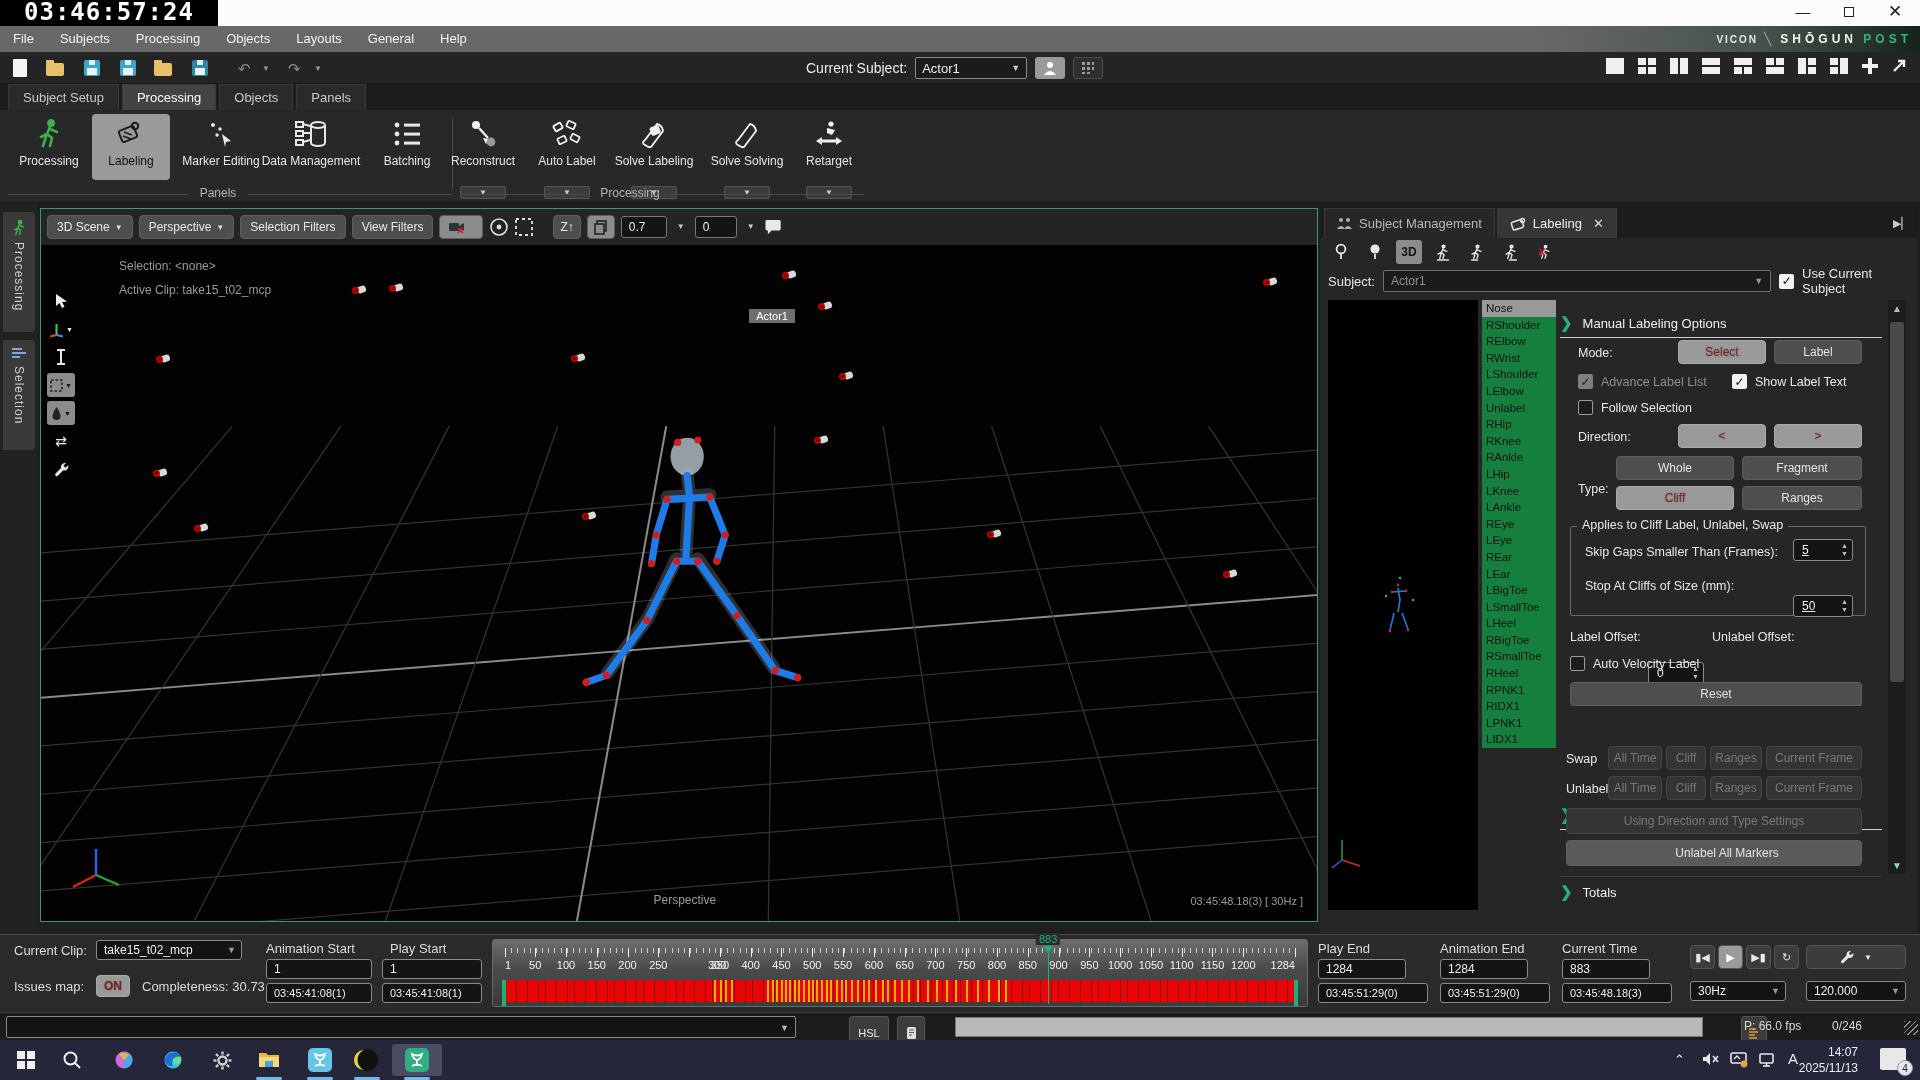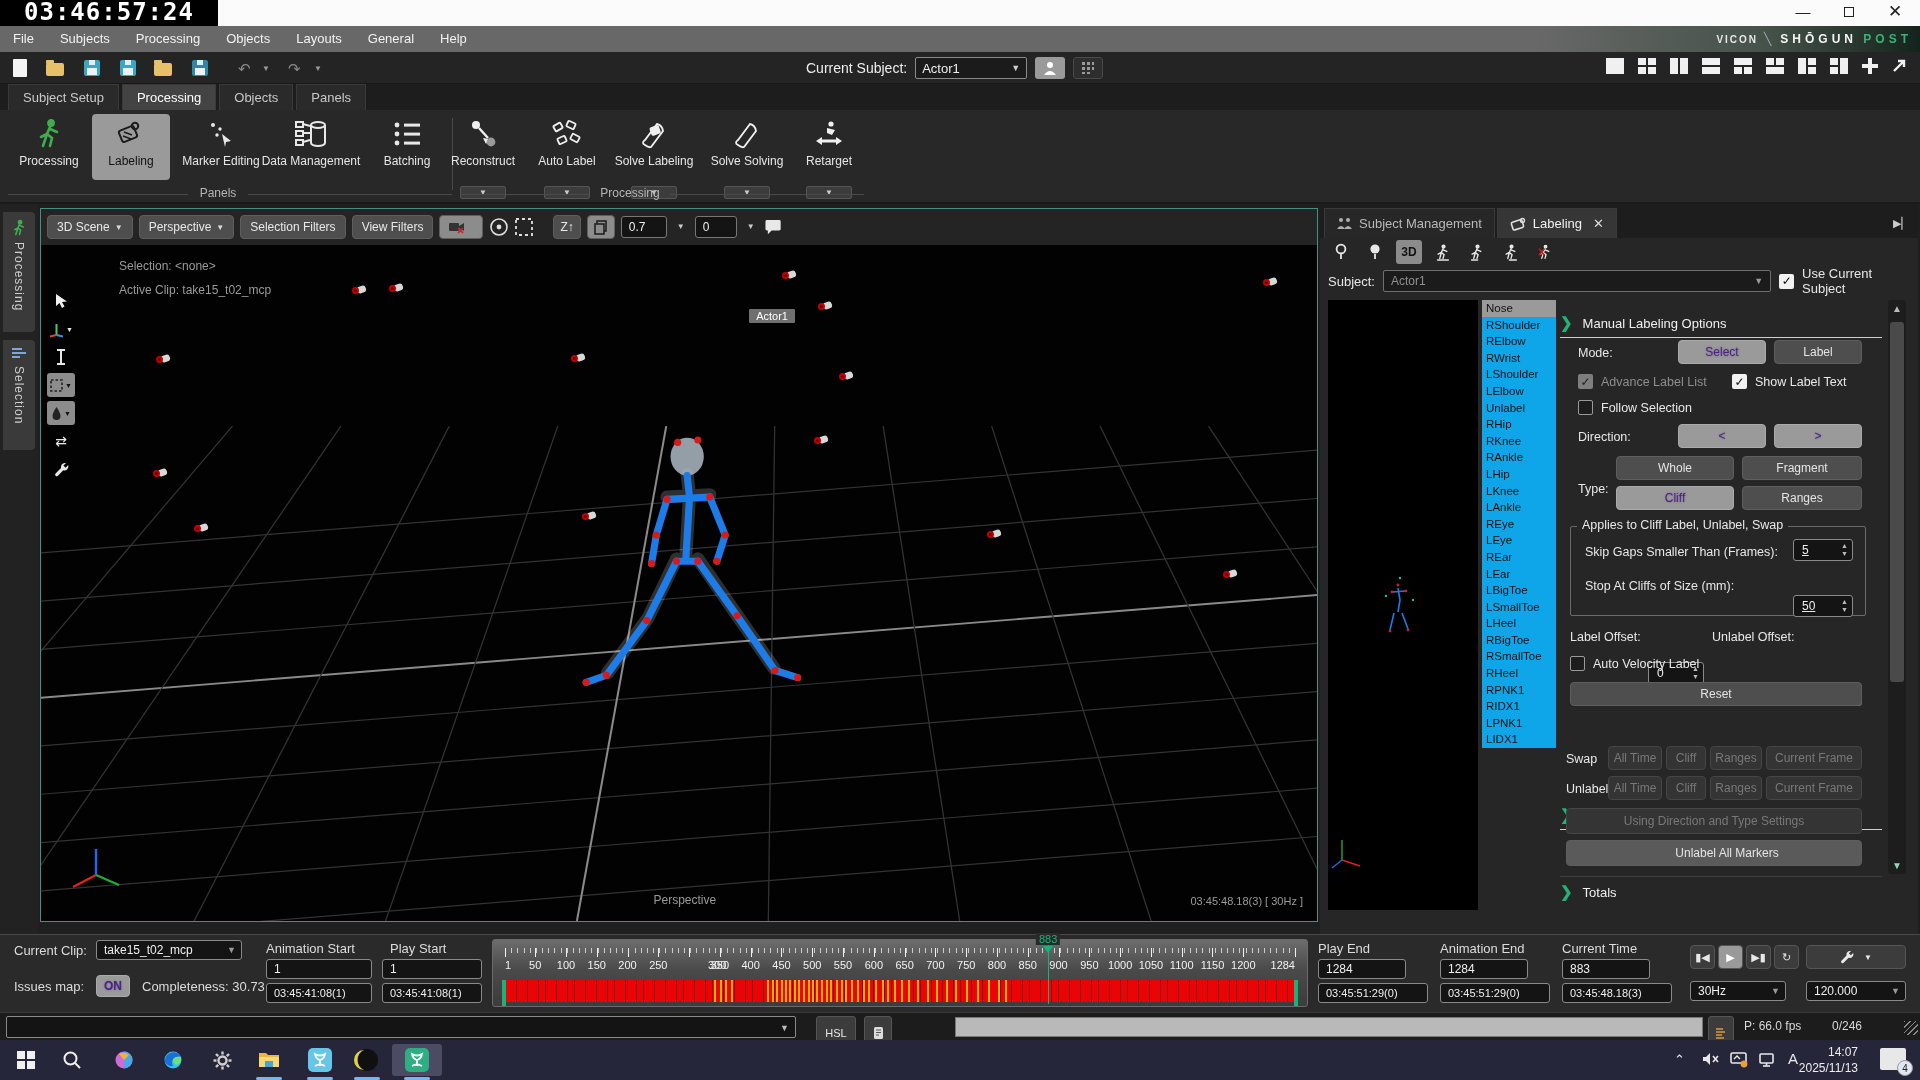--- a/index.html
+++ b/index.html
@@ -100,30 +100,30 @@
   .rtool { width:26px; height:24px; border-radius:3px; display:flex; align-items:center; justify-content:center; color:#eee; font-size:12px; }
   .rtool.lit { background:#8c8c8c; color:#111; font-weight:bold; }
   .subjrow { position:absolute; left:0; top:64px; width:100%; height:26px; display:flex; align-items:center; gap:8px; padding-left:8px; color:#e6e6e6; font-size:13px; }
   .subjdd { width:392px; height:22px; background:#1b1b1b; border:1px solid #6f6f6f; border-radius:2px; color:#8f8f8f; font-size:12px;
     display:flex; align-items:center; justify-content:space-between; padding:0 7px; }
   .cb { width:15px; height:15px; border-radius:2px; display:inline-flex; align-items:center; justify-content:center; font-size:12px; }
   .cb.on { background:#f2f2f2; color:#111; }
   .cb.on.dim { background:#7e7e7e; color:#222; }
   .cb.off { background:#1d1d1d; border:1px solid #9a9a9a; }
   .minivp { position:absolute; left:8px; top:96px; width:150px; height:610px; background:#000; }
-  .mlist { position:absolute; left:162px; top:96px; width:74px; background:#0ea5e9; }
+  .mlist { position:absolute; left:162px; top:96px; width:74px; background:#15803d; }
   .mlist .mrow { font-size:11.5px; color:#111; padding:1px 4px; line-height:14.6px; }
   .mlist .mrow.sel { background:#9a9a9a; }
   .opts { position:absolute; left:240px; top:96px; width:322px; height:610px; color:#e8e8e8; font-size:12.5px; }
   .sect { display:flex; align-items:center; gap:10px; color:#f0f0f0; font-size:13px; }
   .sect .chev { color:#23b279; font-weight:bold; font-size:15px; }
   .sectline { height:1px; background:#cfcfcf; margin-top:5px; }
   .btn { background:#4e4e4e; border:1px solid #5e5e5e; border-radius:4px; color:#e4e4e4; font-size:12px;
     display:flex; align-items:center; justify-content:center; }
-  .btn.lit { background:#9a9a9a; color:#4c1d95; text-shadow:0 0 2px #666; border-color:#aaa; }
+  .btn.lit { background:#9a9a9a; color:#7f1d1d; text-shadow:0 0 2px #666; border-color:#aaa; }
   .btn.dis { background:#343434; border-color:#454545; color:#787878; }
   .spin { background:#141414; border:1px solid #8a8a8a; border-radius:3px; color:#eee; font-size:12px; position:relative; padding-left:8px; display:flex; align-items:center; }
   .spin .arr { position:absolute; right:4px; top:2px; color:#bbb; font-size:7px; line-height:8px; text-align:center; }
   .fieldset { position:absolute; border:1px solid #6a6a6a; border-radius:2px;text-decoration:underline; }
   .fieldset .legend { position:absolute; top:-9px; left:6px; background:#262626; padding:0 5px; color:#e8e8e8; font-size:12.5px; }
   .rscroll { position:absolute; left:568px; top:96px; width:18px; height:574px; background:#1d1d1d; border-radius:3px; }
   .rscroll .thumb { position:absolute; left:2px; top:22px; width:14px; height:360px; background:#4a4a4a; border-radius:3px; }
   .rscroll .ch { position:absolute; left:0; width:18px; color:#bbb; font-size:10px; text-align:center; }
   .totrow { position:absolute; left:240px; top:672px; width:322px; border-top:1px solid #3d3d3d; padding-top:6px; }
 
@@ -147,21 +147,21 @@
   .transport { position:absolute; display:flex; gap:3px; }
   .tbtn { width:25px; height:24px; background:#3c3c3c; border:1px solid #555; border-radius:4px; color:#e8e8e8; font-size:11px;
     display:flex; align-items:center; justify-content:center; }
   .tbtn.lit { background:#9a9a9a; color:#fff; }
 
   
   .status { position:absolute; left:0; top:1012px; width:1920px; height:28px; background:#1c1c1c; border-top:1px solid #3a3a3a; }
   .cmdbox { position:absolute; left:6px; top:3px; width:790px; height:22px; background:#141414; border:1px solid #8a8a8a; border-radius:2px; }
   .cmdbox .car { position:absolute; right:6px; top:6px; color:#bbb; font-size:9px; }
   .stbtn { position:absolute; top:3px; height:34px; background:#3c3c3c; border:1px solid #555; border-radius:3px; color:#e8e8e8;
-    font-size:11px; display:flex; align-items:center; justify-content:center; }
+    font-size:11px; display:flex; align-items:center; justify-content:center;margin-left:33px; }
   .progress { position:absolute; left:955px; top:4px; width:748px; height:20px; background:#b9b9b9; border:1px solid #777; }
   .sttext { position:absolute; top:6px; color:#d8d8d8; font-size:12px; }
   .grip { position:absolute; right:2px; top:8px; width:14px; height:14px;
     background:repeating-linear-gradient(135deg,#888 0 1px,transparent 1px 4px); }
 
   
   .taskbar { position:absolute; left:0; top:1040px; width:1920px; height:40px; background:#26263b; display:flex; align-items:center; }
   .tbk { position:absolute; top:4px; width:40px; height:32px; display:flex; align-items:center; justify-content:center; }
   .tbk.activeapp { background:#4b4b63; border-radius:3px; }
   .uline { position:absolute; top:37px; height:3px; width:26px; background:#76b9e8; border-radius:2px; }

